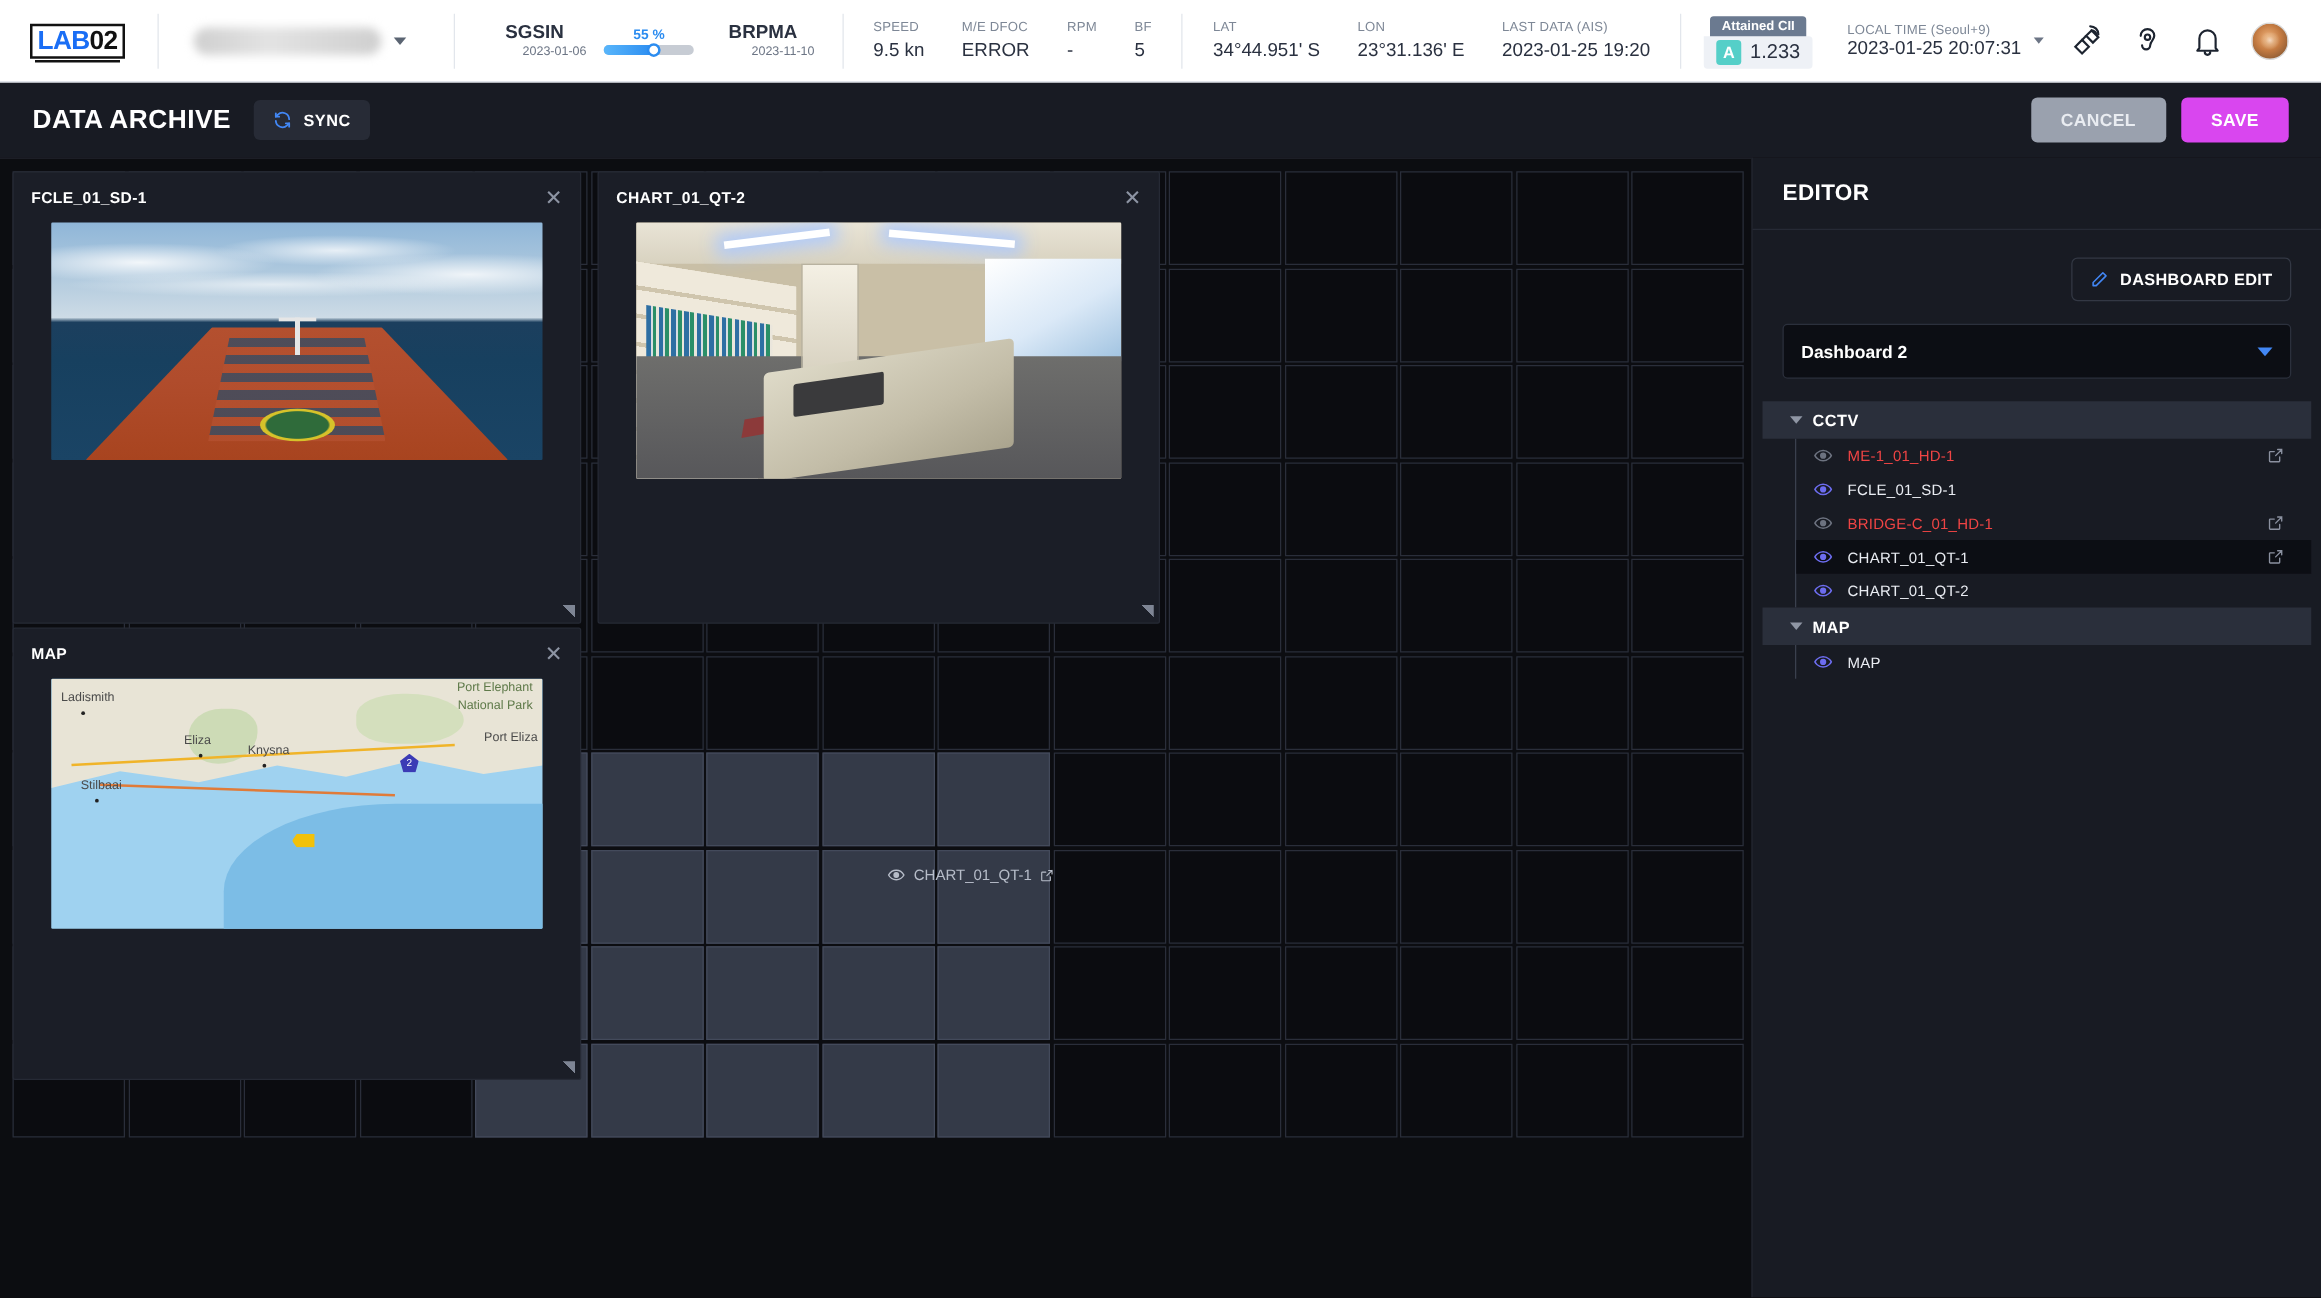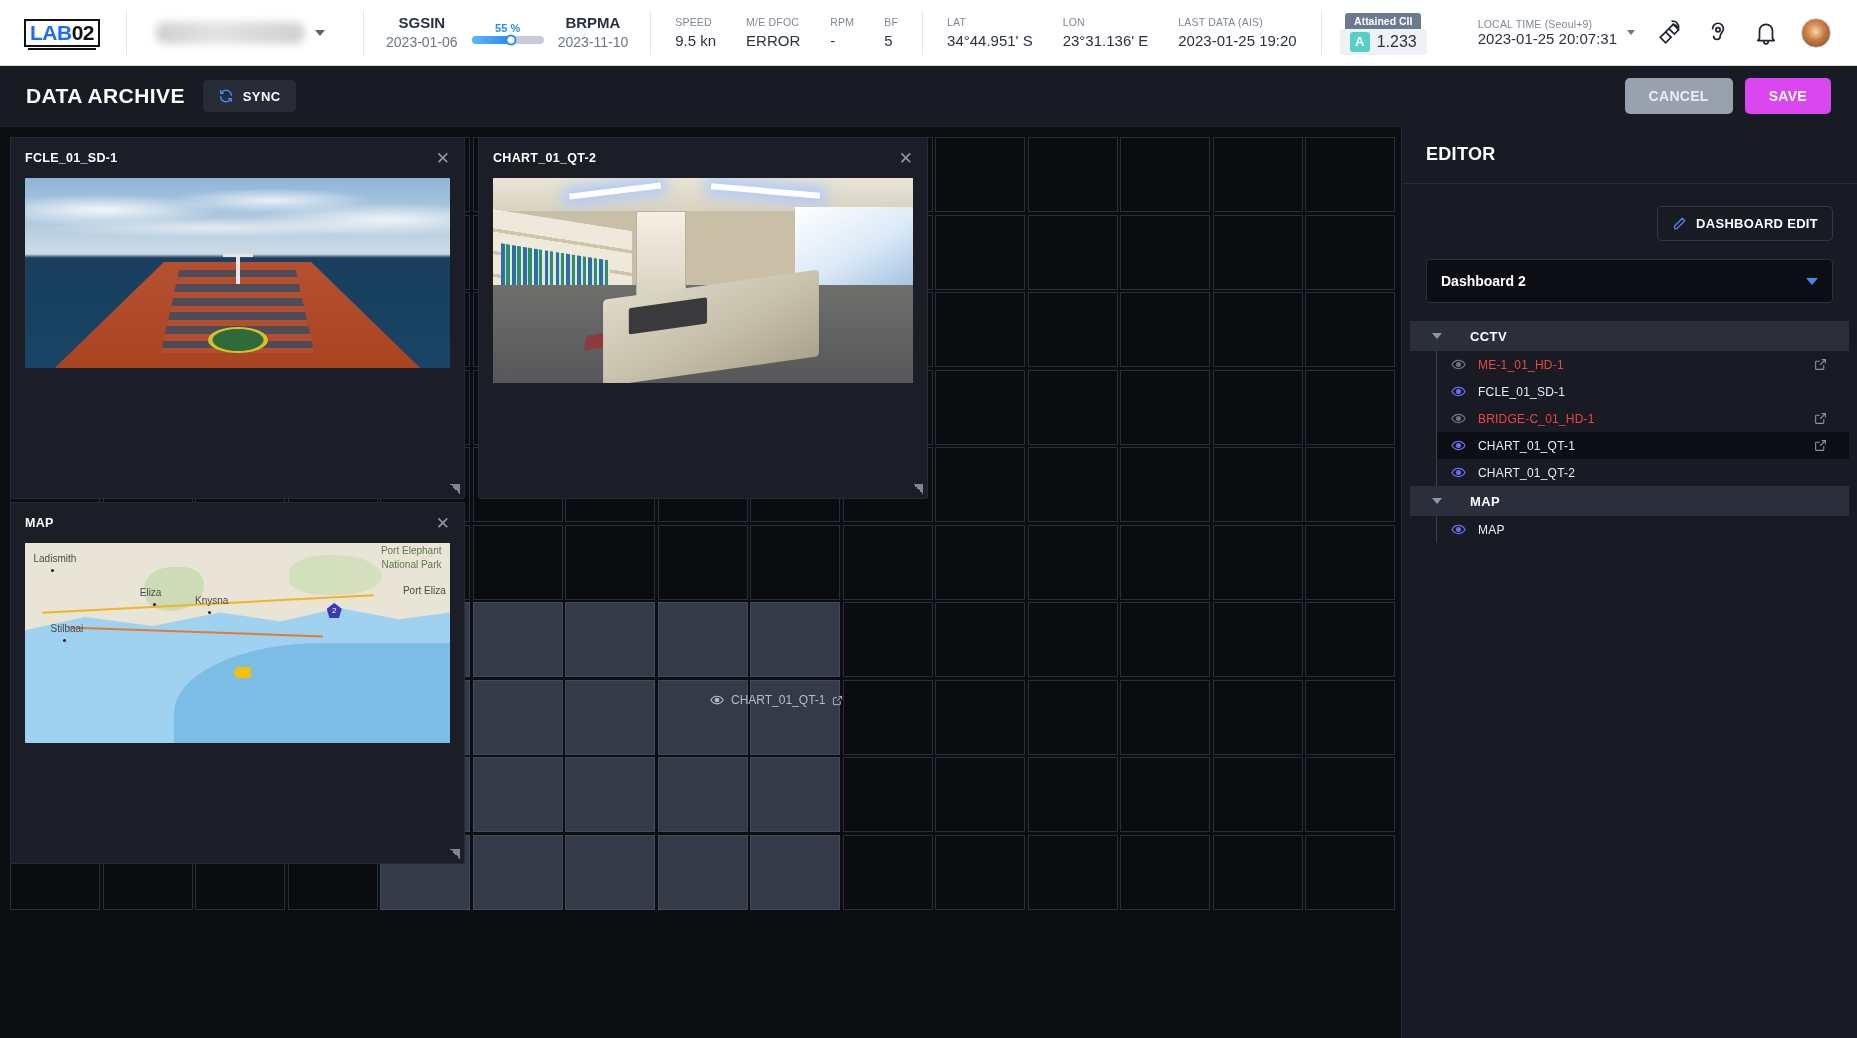--- a/index.html
+++ b/index.html
@@ -45,21 +45,21 @@
   }
   .vessel-name-hidden { font-size: 13px; color: #444; opacity: 0; position: absolute; }
   .caret-down {
     width: 0;height: 0;border-left: 5px solid transparent;border-right: 5px solid transparent;
     border-top: 6px solid #5b6472;
   }
 
   .voyage { display: flex; align-items: center; gap: 14px; padding: 0 22px; }
   .voy-port { text-align: center; }
   .voy-port .code { font-size: 15px; font-weight: 700; color: #2a3140; line-height: 1.25; }
-  .voy-port .date { font-size: 14px; color: #6c7585; line-height: 1.3; }
+  .voy-port .date { font-size: 10px; color: #6c7585; line-height: 1.3; margin-left: 32px; }
   .voy-prog { width: 72px; }
   .voy-prog .pct { font-size: 11px; color: #2b8cf0; text-align: center; margin-bottom: 2px; font-weight: 600; }
   .bar { height: 8px; border-radius: 4px; background: #c7ccd4; position: relative; }
   .bar .fill { position: absolute; left:0;top:0;bottom:0; border-radius:4px; background: linear-gradient(90deg,#59b6fb,#2b8cf0); }
   .bar .knob {
     position: absolute; top: 50%; width: 11px; height: 11px; border-radius: 50%;
     background: #fff; border: 2px solid #2b8cf0; transform: translate(-50%,-50%);
   }
 
   .metrics { display: flex; gap: 30px; padding: 0 24px; }
@@ -142,21 +142,21 @@
     position: absolute; background: #1b1e27;
     border: 1px solid #262a35; border-radius: 2px;
     display: flex; flex-direction: column; overflow: hidden;
   }
   .w-head {
     height: 40px; display: flex; align-items: center; padding: 0 14px;
     flex: none;
   }
   .w-title { font-size: 12.5px; font-weight: 700; color: #fff; letter-spacing: .3px; }
   .w-close { margin-left: auto; color: #8d94a3; font-size: 17px; line-height: 1; cursor: pointer; font-weight: 300; }
-  .w-body { flex: 1; padding: 0 14px; position: relative; text-decoration: underline; }
+  .w-body { flex: 1; padding: 0 30px; position: relative; text-decoration: underline; }
   .w-media { width: 100%; border-radius: 1px; overflow: hidden; position: relative; }
   .w-resize {
     position: absolute; right: 4px; bottom: 4px; width: 10px; height: 10px;
     background: linear-gradient(45deg, transparent 0 50%, #7e8594 50% 100%);
     cursor: nwse-resize;
   }
 
   
   .cam-bow { height: 190px; background: linear-gradient(#8fb6d8 0%, #b9cfe0 28%, #cddbe6 40%, #1c3f5e 42%, #17405f 58%, #1a4465 100%); position: relative; }
   .cam-bow .clouds {
@@ -303,21 +303,21 @@
   }
   .dash-select .sel-val { font-size: 14px; font-weight: 700; color: #fff; }
   .dash-select .sel-caret {
     margin-left: auto; width:0;height:0;
     border-left:6px solid transparent;border-right:6px solid transparent;border-top:7px solid #4287f5;
   }
 
   .tree { margin-top: 18px; }
   .grp-head {
     height: 30px; background: #2a2f3b; display: flex; align-items: center;
-    padding-left: 22px; gap: 28px; margin: 0 8px; cursor: pointer;
+    padding-left: 22px; gap: 8px; margin: 0 8px; cursor: pointer;
   }
   .grp-caret { width:0;height:0;border-left:5px solid transparent;border-right:5px solid transparent;border-top:6px solid #8f96a4; }
   .grp-label { font-size: 13px; font-weight: 700; color: #fff; letter-spacing: .4px; }
   .grp-items { border-left: 1px solid #3a404e; margin-left: 34px; }
   .tree-item {
     height: 27px; display: flex; align-items: center; gap: 12px;
     padding-left: 14px; padding-right: 22px; cursor: pointer; margin-right: 8px;
   }
   .tree-item.sel { background: #0c0e14; }
   .tree-item .ti-label { font-size: 12px; letter-spacing: .2px; }

